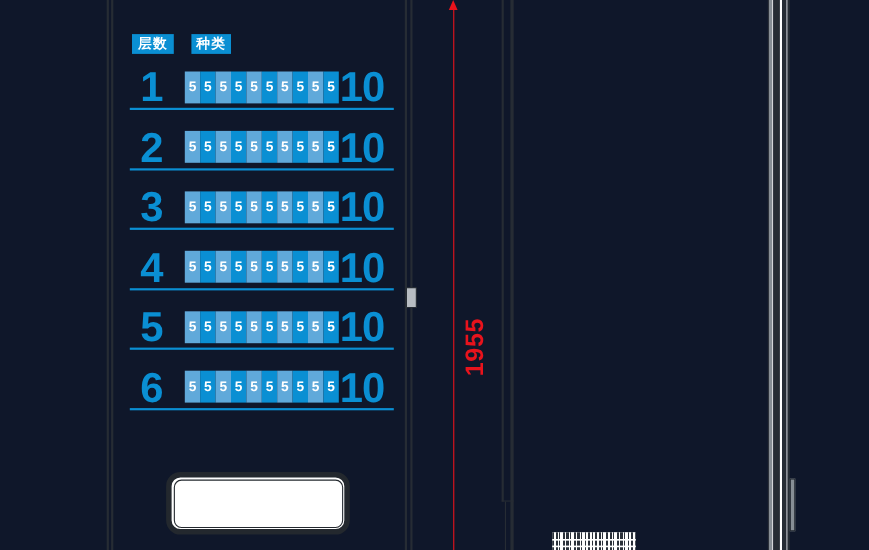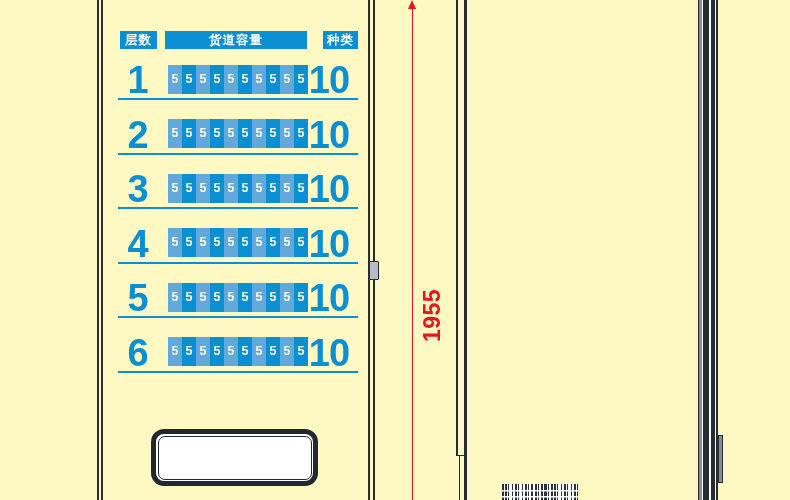--- a/index.html
+++ b/index.html
@@ -1,18 +1,18 @@
 <!DOCTYPE html>
 <html><head>
 <meta charset="utf-8">
 <style>
   html,body{margin:0;padding:0;background:#fff;}
   #stage{
     position:relative; width:790px; height:500px; overflow:hidden;
-    background:#fef9c3; font-family:"Liberation Sans", sans-serif;
+    background:#0f172a; font-family:"Liberation Sans", sans-serif;
     -webkit-font-smoothing:antialiased;
   }
 
   
   .vline{position:absolute; top:0; height:500px; background:#262c34;}
   .lock-bump{
     position:absolute; left:369px; top:261px; width:8px; height:17px;
     background:#b7bcc2; border:1px solid #262c34; border-radius:1px;
   }
 
@@ -111,21 +111,20 @@
 
   <div>
     <div class="vline" style="left:96.5px; width:2px;"></div>
     <div class="vline" style="left:100.5px; width:2.5px;"></div>
     <div class="vline" style="left:367.5px; width:2px;"></div>
     <div class="vline" style="left:372.5px; width:2.5px;"></div>
     <div class="lock-bump"></div>
 
     <div class="tbl-header">
       <span class="hdr-cell hdr-layers">层数</span>
-      <span class="hdr-cell hdr-capacity">货道容量</span>
       <span class="hdr-cell hdr-types">种类</span>
     </div>
 
     <div id="cap-rows">
         <div class="cap-row">
           <div class="layer-num">1</div>
           <div class="cells">
             <div class="cell">5</div>
             <div class="cell dark">5</div>
             <div class="cell">5</div>

